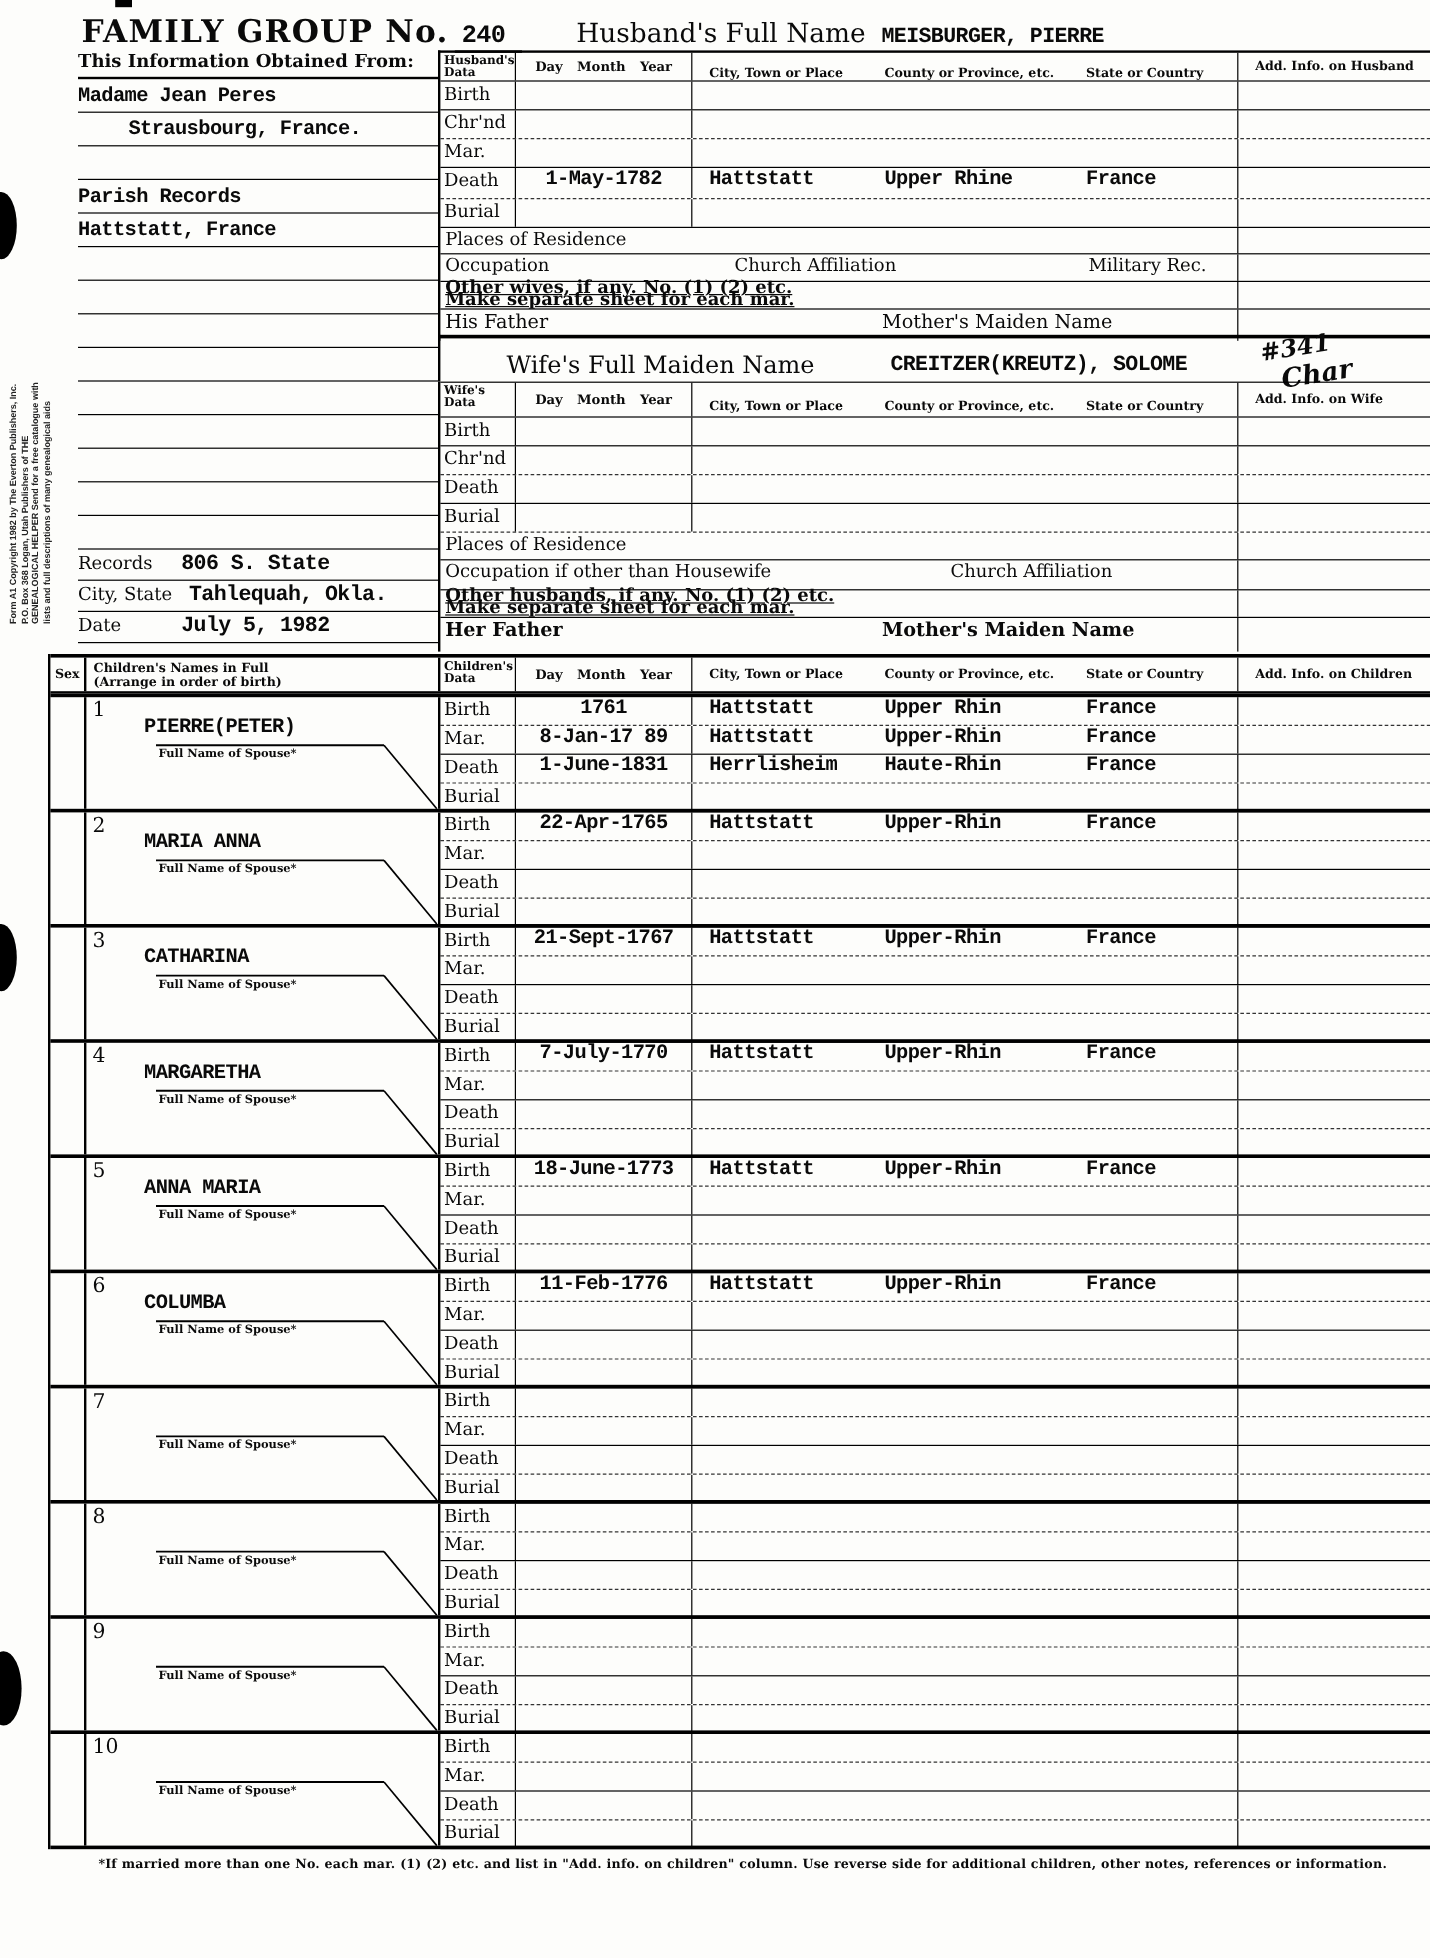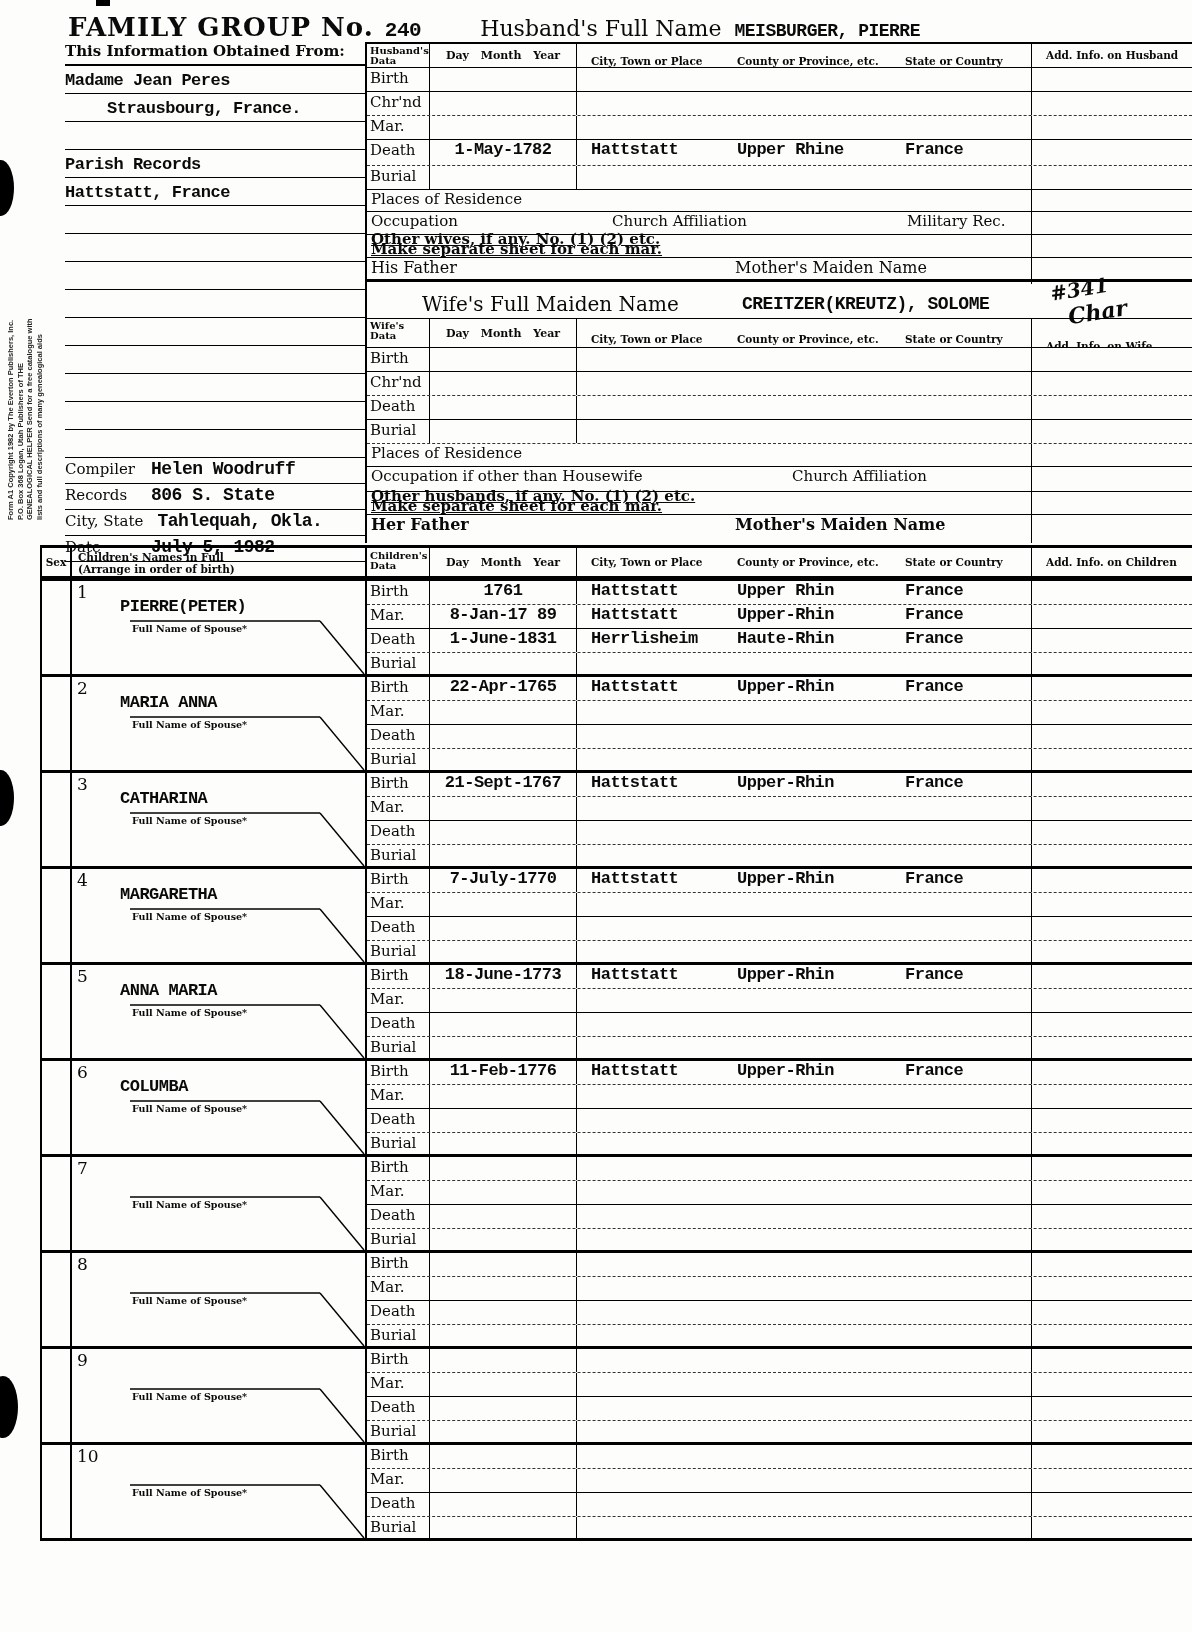--- a/index.html
+++ b/index.html
@@ -93,21 +93,20 @@
         <div class="src-line"><span class="typed" style="display: inline-block;"></span></div>
         <div class="src-line"><span class="typed" style="display: inline-block;"></span></div>
         <div class="src-line"><span class="typed" style="display: inline-block;"></span></div>
         <div class="src-line"><span class="typed" style="display: inline-block;"></span></div>
         <div class="src-line"><span class="typed" style="display: inline-block;"></span></div>
         <div class="src-line"><span class="typed" style="display: inline-block;"></span></div>
         <div class="src-line"><span class="typed" style="display: inline-block;"></span></div>
         <div class="src-line"><span class="typed" style="display: inline-block;"></span></div>
       </div>
     <div id="compiler-rows">
-        <div class="comp-row"><span class="lab">Compiler</span><span class="typed" style="margin-left: 14px;">Helen Woodruff</span></div>
         <div class="comp-row"><span class="lab">Records</span><span class="typed" style="margin-left: 14px;">806 S. State</span></div>
         <div class="comp-row"><span class="lab">City, State</span><span class="typed" style="margin-left: 14px;">Tahlequah, Okla.</span></div>
         <div class="comp-row"><span class="lab">Date</span><span class="typed" style="margin-left: 14px;">July 5, 1982</span></div>
       </div>
   </div>
 
   <div class="ftable" style="top:42px;border-top:2.5px solid #000;">
     <div class="hrow hdr" style="height:24px;">
       <div class="cell c-lbl" style="white-space:normal;">Husband's Data</div>
       <div class="cell c-date" style="padding-top:5px;">Day  Month  Year</div>
@@ -185,21 +184,21 @@
     <span style="margin-left:14px;font-size:22px;">Char</span>
   </div>
 
   <div class="ftable" style="top:318px;">
     <div class="hrow hdr" style="height:30px;border-top:1px solid #000;">
       <div class="cell c-lbl" style="white-space:normal;">Wife's Data</div>
       <div class="cell c-date" style="padding-top:8px;">Day  Month  Year</div>
       <div class="cell c-wide" style="padding-top:8px;">
         <span class="sub city">City, Town or Place</span><span class="sub county">County or Province, etc.</span><span class="sub state">State or Country</span>
       </div>
-      <div class="cell c-add" style="padding:8px 0 0 14px;margin-top:13px;">Add. Info. on Wife</div>
+      <div class="cell c-add" style="padding:8px 0 0 14px;">Add. Info. on Wife</div>
     </div>
     <div id="wife-rows">
         <div class="hrow" style="height: 24px;">
           <div class="cell c-lbl">Birth</div>
           <div class="cell c-date typed"></div>
           <div class="cell c-wide typed"><span class="city"></span><span class="county"></span><span class="state"></span></div>
           <div class="cell c-add"></div>
         </div>
         <div class="hrow dash" style="height: 24px;">
           <div class="cell c-lbl">Chr'nd</div>
@@ -641,13 +640,14 @@
               <div class="cell c-date typed"></div>
               <div class="cell c-wide typed"><span class="city"></span><span class="county"></span><span class="state"></span></div>
               <div class="cell c-add"></div>
             </div>
           </div>
         </div>
       </div>
     <div style="border-top:3px solid #000;height:0;"></div>
   </div>
 
+  <div class="footnote">*If married more than one No. each mar. (1) (2) etc. and list in "Add. info. on children" column.  Use reverse side for additional children, other notes, references or information.</div>
 </div>
 
 </body></html>

